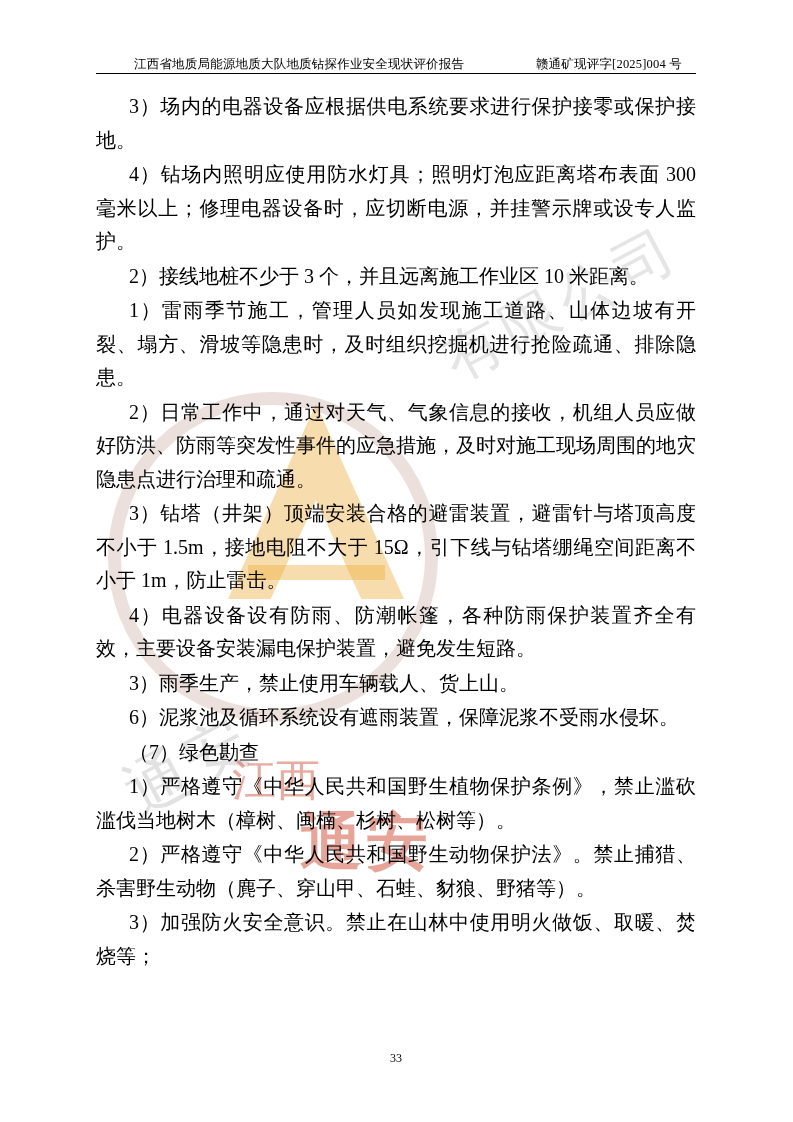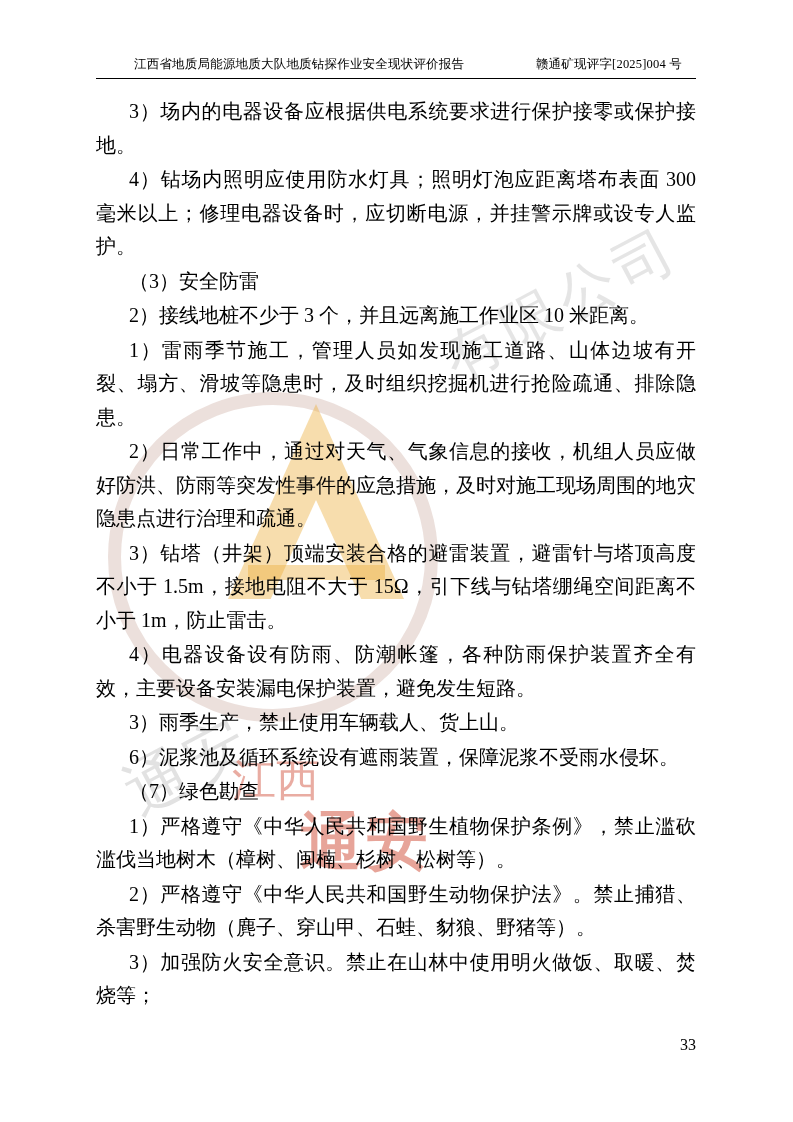--- a/index.html
+++ b/index.html
@@ -23,21 +23,20 @@
     top: 56px;
     width: 600px;
     height: 1010px;
   }
   .header {
     position: relative;
     display: flex;
     justify-content: space-between;
     font-size: 12.5px;
     letter-spacing: 0.2px;
-    padding-bottom: 5px;
     white-space: nowrap;
   }
   .header-rule {
     position: relative;
     border-bottom: 1px solid #000;
     margin-bottom: 16px;
   }
   .header-left {
     padding-left: 38px;
   }
@@ -49,23 +48,23 @@
     font-size: 20px;
     line-height: 33.5px;
     text-align: justify;
     text-justify: inter-ideograph;
     text-indent: 33px;
   }
   .pagenum {
     position: absolute;
     left: 0;
     right: 0;
-    bottom: 12px;
-    text-align: right;
-    font-size: 16px;
+    bottom: 0;
+    text-align: center;
+    font-size: 12px;
   }
   
   .wm {
     position: absolute;
     pointer-events: none;
     user-select: none;
   }
   .wm-ring {
     left: 108px;
     top: 392px;
@@ -167,21 +166,20 @@
 
   <div class="content textlayer">
 
     <div class="header header-rule">
       <div class="header-left">江西省地质局能源地质大队地质钻探作业安全现状评价报告</div>
       <div class="header-right">赣通矿现评字[2025]004 号</div>
     </div>
 
     <p class="para">3）场内的电器设备应根据供电系统要求进行保护接零或保护接地。</p>
     <p class="para">4）钻场内照明应使用防水灯具；照明灯泡应距离塔布表面 300 毫米以上；修理电器设备时，应切断电源，并挂警示牌或设专人监护。</p>
-    <p class="para">（3）安全防雷</p>
     <p class="para">2）接线地桩不少于 3 个，并且远离施工作业区 10 米距离。</p>
     <p class="para">1）雷雨季节施工，管理人员如发现施工道路、山体边坡有开裂、塌方、滑坡等隐患时，及时组织挖掘机进行抢险疏通、排除隐患。</p>
     <p class="para">2）日常工作中，通过对天气、气象信息的接收，机组人员应做好防洪、防雨等突发性事件的应急措施，及时对施工现场周围的地灾隐患点进行治理和疏通。</p>
     <p class="para">3）钻塔（井架）顶端安装合格的避雷装置，避雷针与塔顶高度不小于 1.5m，接地电阻不大于 15Ω，引下线与钻塔绷绳空间距离不小于 1m，防止雷击。</p>
     <p class="para">4）电器设备设有防雨、防潮帐篷，各种防雨保护装置齐全有效，主要设备安装漏电保护装置，避免发生短路。</p>
     <p class="para">3）雨季生产，禁止使用车辆载人、货上山。</p>
     <p class="para">6）泥浆池及循环系统设有遮雨装置，保障泥浆不受雨水侵坏。</p>
     <p class="para">（7）绿色勘查</p>
     <p class="para">1）严格遵守《中华人民共和国野生植物保护条例》，禁止滥砍滥伐当地树木（樟树、闽楠、杉树、松树等）。</p>
     <p class="para">2）严格遵守《中华人民共和国野生动物保护法》。禁止捕猎、杀害野生动物（麂子、穿山甲、石蛙、豺狼、野猪等）。</p>

